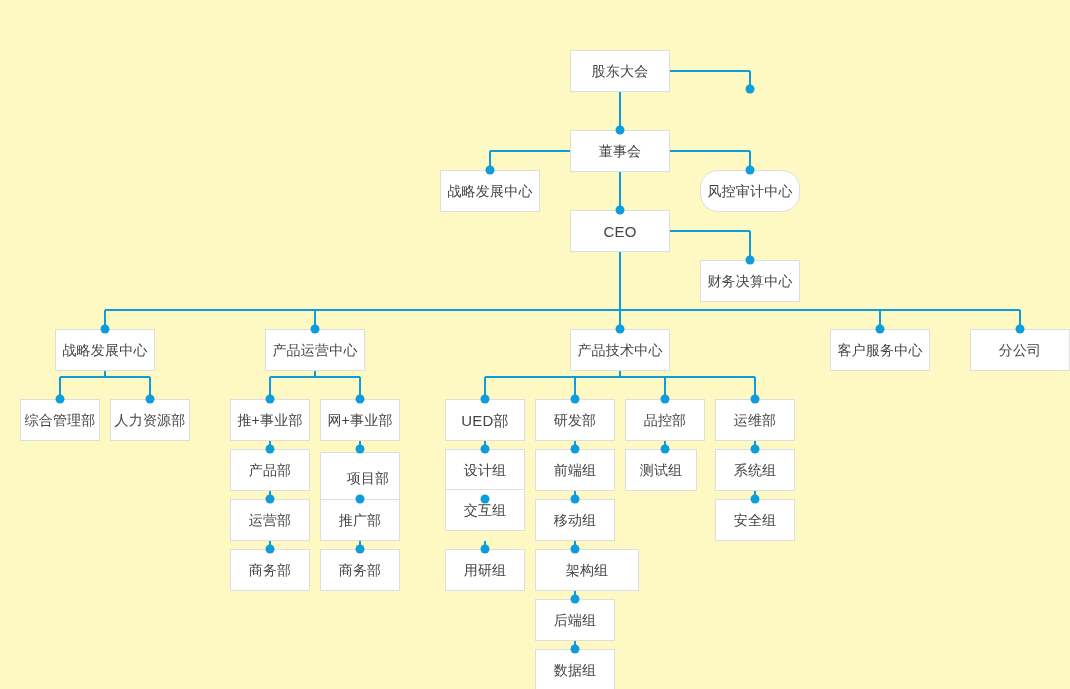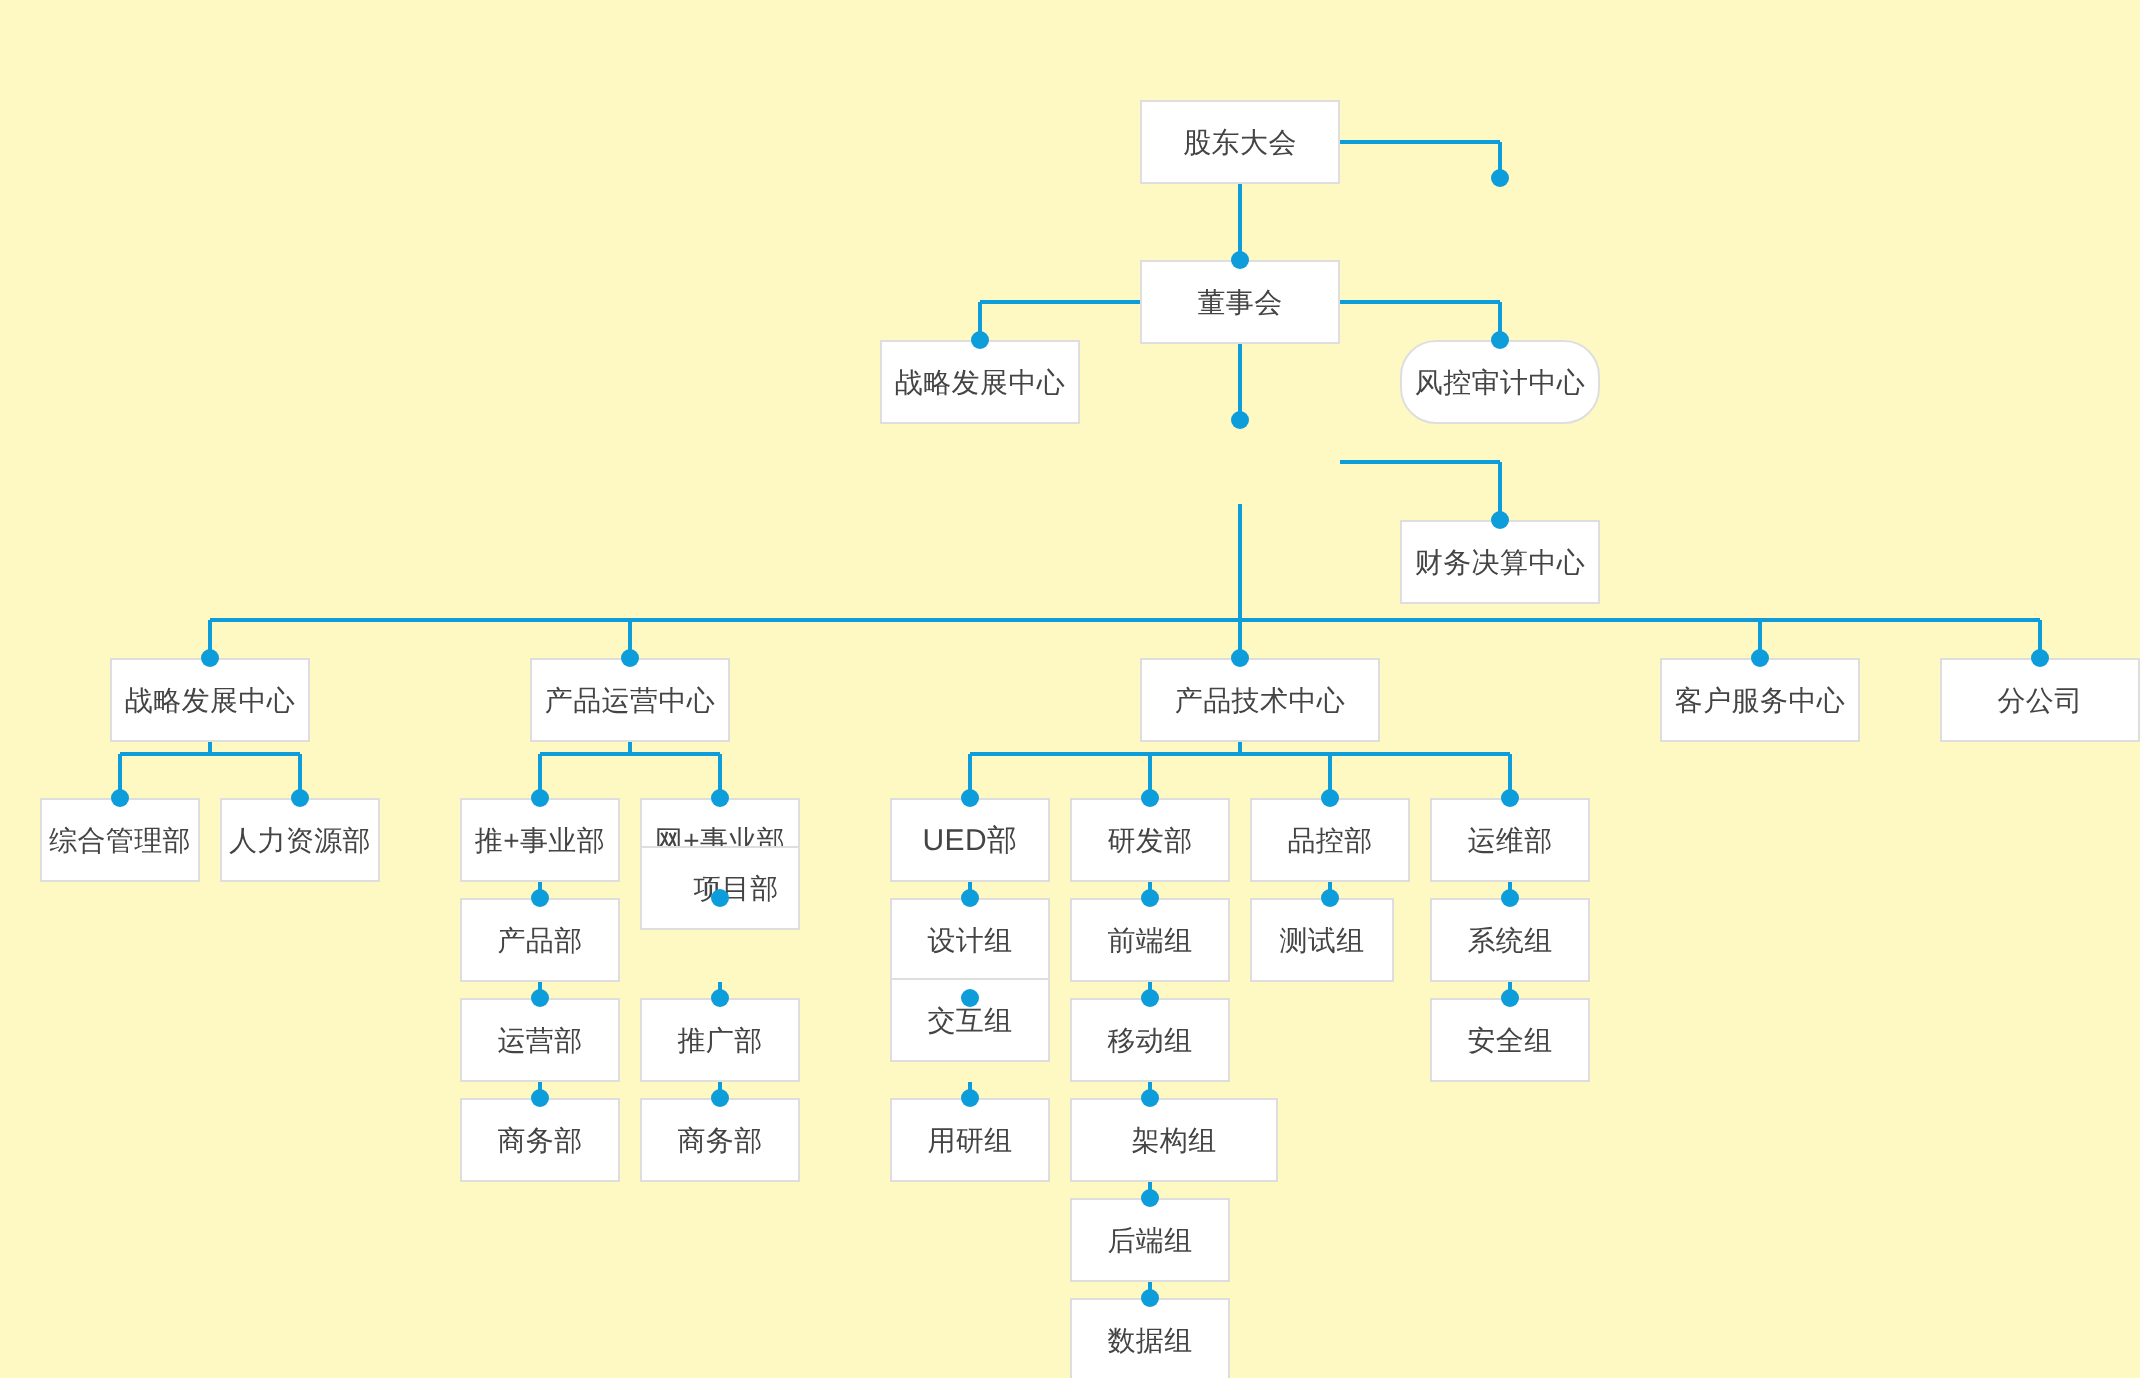--- a/index.html
+++ b/index.html
@@ -119,30 +119,33 @@
       </div>
       <div class="node" style="left: 570px; top: 130px; width: 100px; height: 42px;">
         <span>董事会</span>
       </div>
       <div class="node" style="left: 440px; top: 170px; width: 100px; height: 42px;">
         <span>战略发展中心</span>
       </div>
       <div class="node" style="left: 700px; top: 170px; width: 100px; height: 42px; border-radius: 18px;">
         <span>风控审计中心</span>
       </div>
+      <div class="node latin" style="left: 570px; top: 210px; width: 100px; height: 42px;">
+        <span>CEO</span>
+      </div>
       <div class="node" style="left: 700px; top: 260px; width: 100px; height: 42px;">
         <span>财务决算中心</span>
       </div>
       <div class="node" style="left: 55px; top: 329px; width: 100px; height: 42px;">
         <span>战略发展中心</span>
       </div>
       <div class="node" style="left: 265px; top: 329px; width: 100px; height: 42px;">
         <span>产品运营中心</span>
       </div>
-      <div class="node" style="left: 570px; top: 329px; width: 120px; height: 42px;">
+      <div class="node" style="left: 570px; top: 329px; width: 100px; height: 42px;">
         <span>产品技术中心</span>
       </div>
       <div class="node" style="left: 830px; top: 329px; width: 100px; height: 42px;">
         <span>客户服务中心</span>
       </div>
       <div class="node" style="left: 970px; top: 329px; width: 100px; height: 42px;">
         <span>分公司</span>
       </div>
       <div class="node" style="left: 20px; top: 399px; width: 80px; height: 42px;">
         <span>综合管理部</span>
@@ -152,21 +155,21 @@
       </div>
       <div class="node" style="left: 230px; top: 399px; width: 80px; height: 42px;">
         <span>推+事业部</span>
       </div>
       <div class="node" style="left: 320px; top: 399px; width: 80px; height: 42px;">
         <span>网+事业部</span>
       </div>
       <div class="node" style="left: 230px; top: 449px; width: 80px; height: 42px;">
         <span>产品部</span>
       </div>
-      <div class="node" style="left: 320px; top: 423px; width: 80px; height: 42px; padding-left: 16px;">
+      <div class="node" style="left: 320px; top: 452px; width: 80px; height: 52px; padding-left: 16px;">
         <span>项目部</span>
       </div>
       <div class="node" style="left: 230px; top: 499px; width: 80px; height: 42px;">
         <span>运营部</span>
       </div>
       <div class="node" style="left: 320px; top: 499px; width: 80px; height: 42px;">
         <span>推广部</span>
       </div>
       <div class="node" style="left: 230px; top: 549px; width: 80px; height: 42px;">
         <span>商务部</span>

